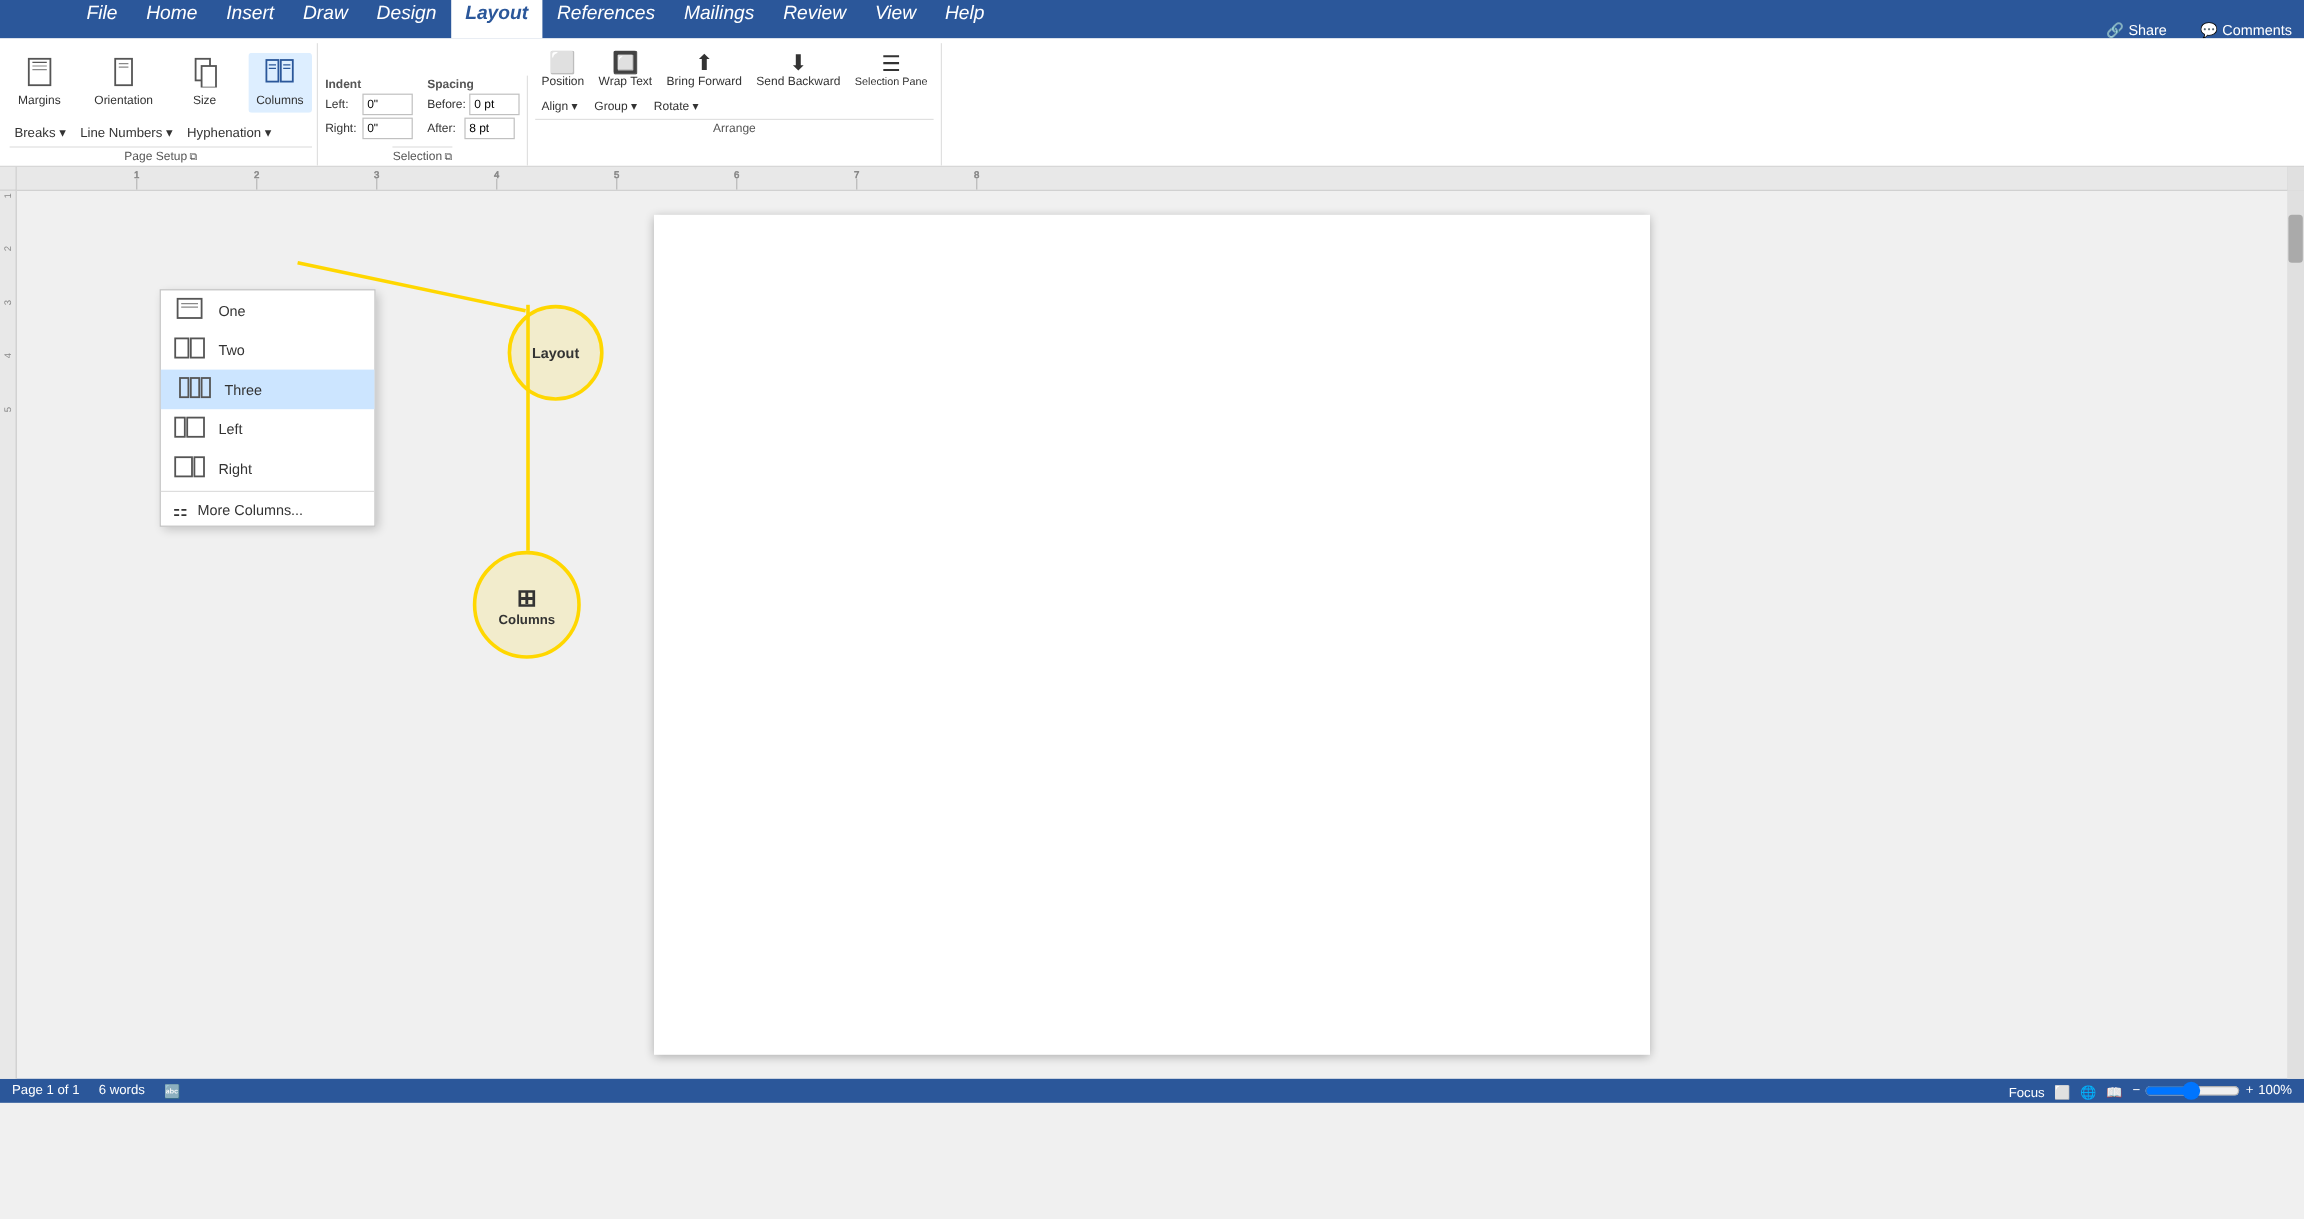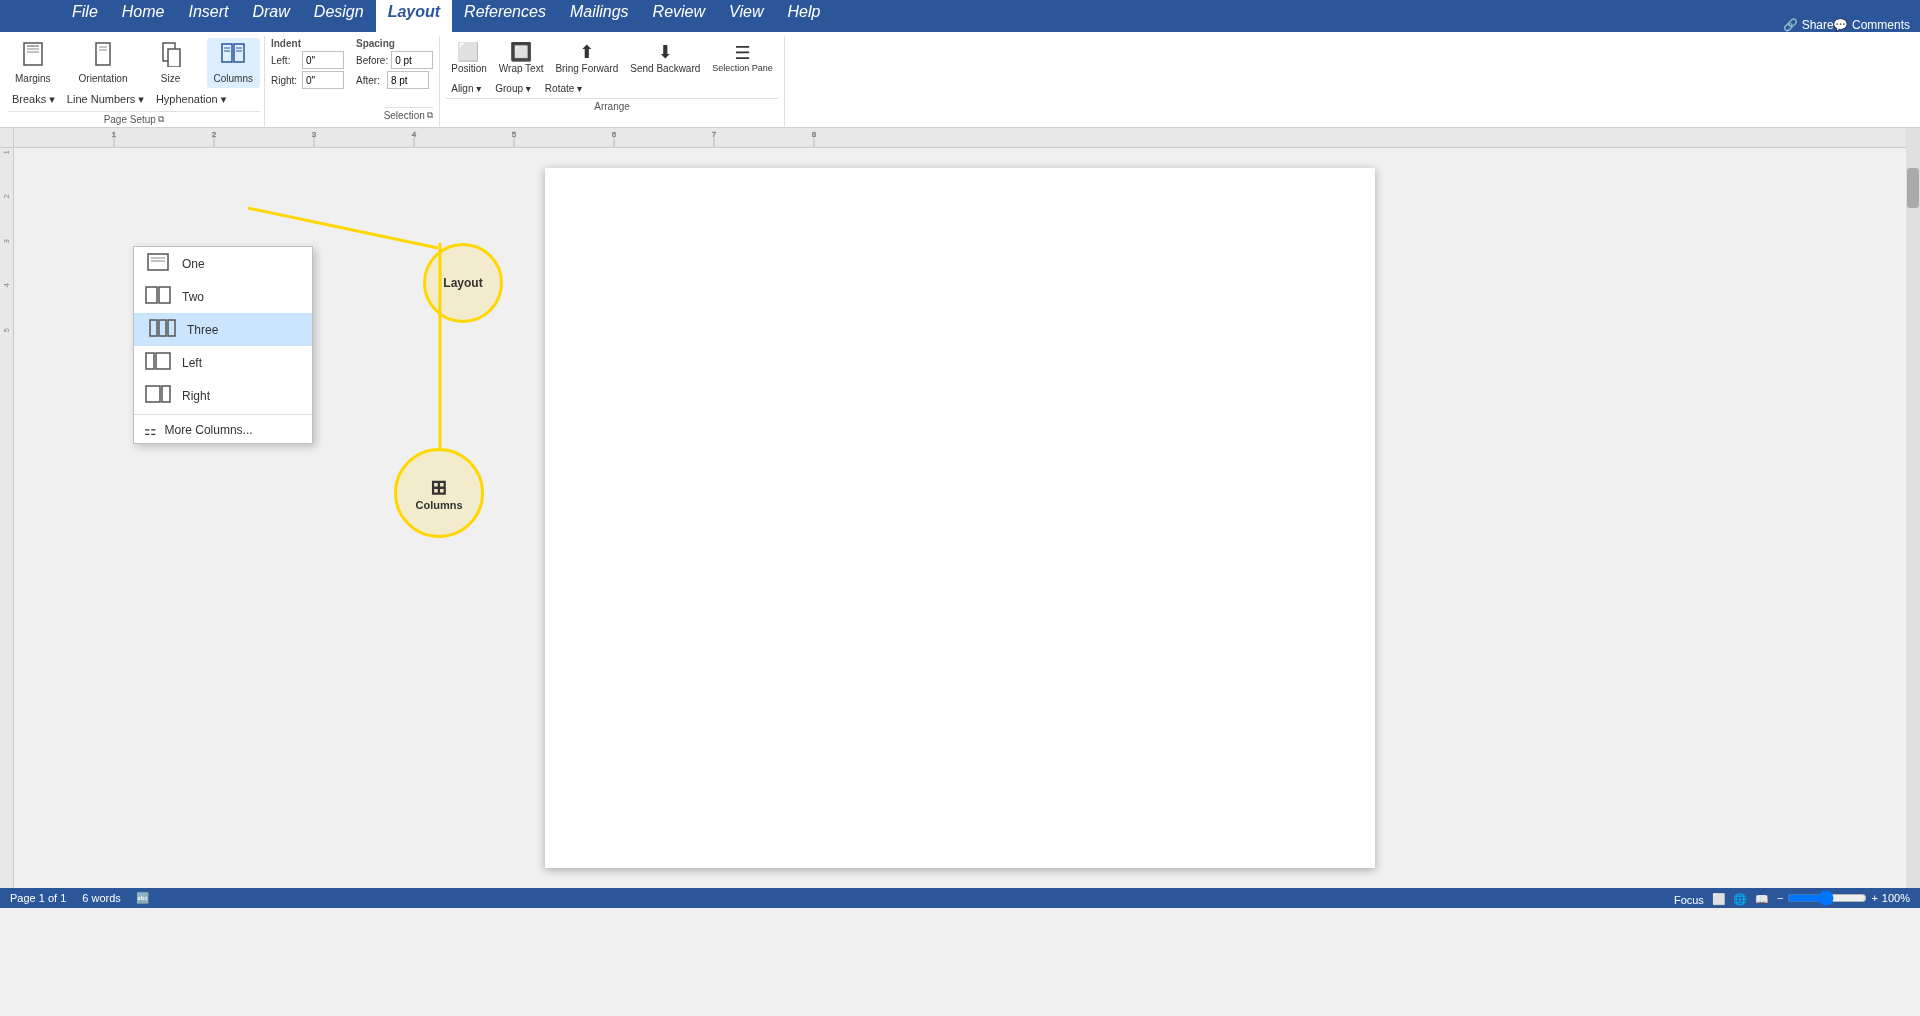--- a/index.html
+++ b/index.html
@@ -36,21 +36,21 @@
       background: #fff;
       color: #2b579a;
       font-weight: 600;
     }
 
     .tab-bar-right {
       margin-left: auto;
       display: flex;
       align-items: center;
       padding-right: 10px;
-      gap: 0;
+      gap: 28px;
     }
 
     .tab-bar-right span {
       color: #fff;
       font-size: 12px;
       cursor: pointer;
     }
 
     
     .ribbon-content {
@@ -85,24 +85,25 @@
     .btn-label {
       font-size: 10px;
       text-align: center;
       line-height: 1.2;
     }
 
     
     .ribbon-form-section {
       display: flex;
       flex-direction: row;
-      gap: 18px;
+      gap: 6px;
       padding: 2px 6px;
       border-right: 1px solid #e0e0e0;
-      align-items: flex-end;
+      align-items: center;
+      margin-top: 27px;
     }
 
     .ribbon-form-col {
       display: flex;
       flex-direction: column;
       gap: 2px;
     }
 
     .ribbon-form-row {
       display: flex;
@@ -178,21 +179,21 @@
       border: 1px solid transparent;
       border-radius: 2px;
       background: none;
       color: #333;
       white-space: nowrap;
     }
 
     
     .dropdown-menu {
       position: absolute;
-      top: 118px;
+      top: 102px;
       left: 133px;
       background: #fff;
       border: 1px solid #c0c0c0;
       box-shadow: 3px 3px 8px rgba(0,0,0,0.2);
       width: 180px;
       z-index: 100;
     }
 
     .dropdown-item {
       display: flex;

